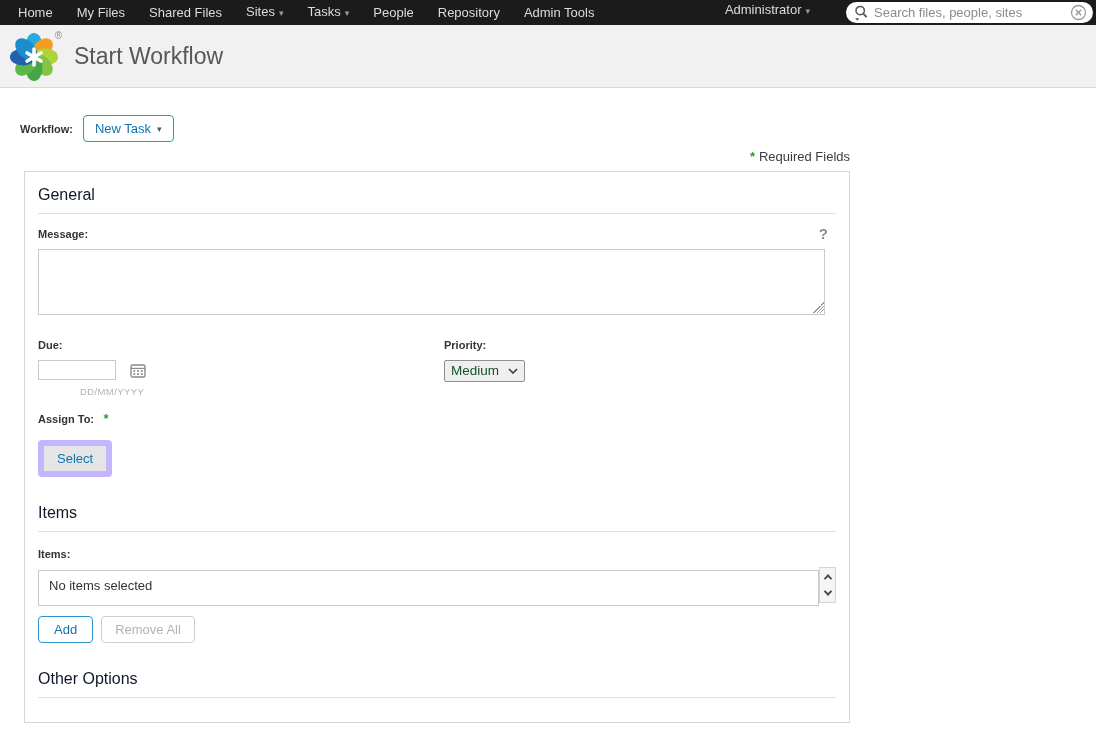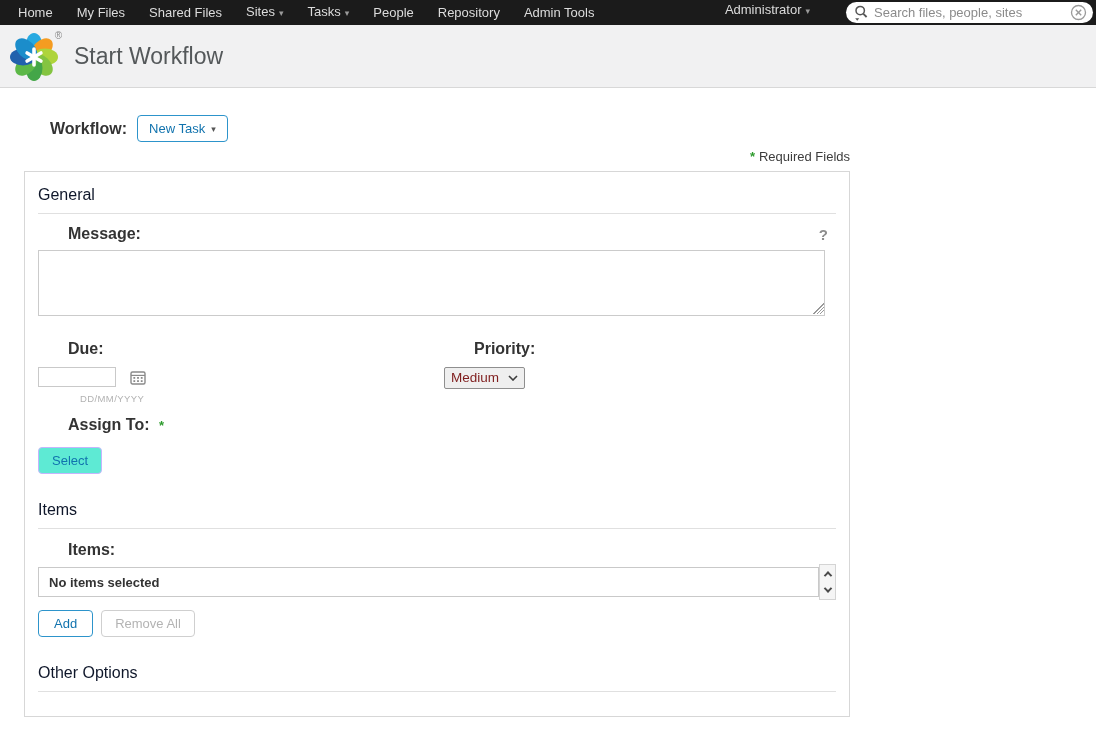--- a/index.html
+++ b/index.html
@@ -24,21 +24,21 @@
   
   .header { height:63px; background:#f1f1f2; border-bottom:1px solid #d8d8d8;
             display:flex; align-items:center; padding-left:8px; }
   .logo-wrap { position:relative; width:56px; height:54px; }
   .logo-wrap .reg { position:absolute; top:1px; right:2px; font-size:10px; color:#8a8a8a; }
   .page-title { font-size:23px; color:#54585a; margin-left:10px; font-weight:400; }
 
   
   .content { padding-left:20px; }
   .workflow-row { margin-top:27px; display:flex; align-items:center; }
-  .bold-label { font-size:16px; font-weight:bold; color:#333;margin-left:30px; }
+  .bold-label { font-size:11px; font-weight:bold; color:#333; }
   .workflow-btn { margin-left:10px; background:#fff; border:1px solid #2d94cb;
                   border-radius:4px; padding:5px 11px; font-size:13px; color:#1173ae;
                   cursor:pointer; display:inline-flex; align-items:center; gap:6px;
                   font-family:"Liberation Sans", sans-serif; }
   .workflow-btn .caret { color:#555; font-size:9px; }
 
   .required-row { width:830px; text-align:right; margin-top:7px; font-size:13px; color:#3c3c3c; }
   .required-row .star { color:#2e9b2e; font-weight:bold; margin-right:4px; }
 
   
@@ -65,32 +65,32 @@
   .due-priority-row { display:flex; margin-top:24px; }
   .due-col { width:406px; }
   .due-input-row { display:flex; align-items:center; margin-top:9px; }
   .due-input { width:78px; height:20px; border:1px solid #c9c9c9; outline:none;
                font-size:13px; padding:0 4px; font-family:"Liberation Sans", sans-serif; }
   .cal-icon { margin-left:14px; cursor:pointer; display:inline-flex; }
   .due-hint { font-size:9.5px; color:#b2b2b2; margin-top:6px; letter-spacing:.4px;padding-left:42px; }
 
   .priority-select { margin-top:9px; display:inline-flex; align-items:center; gap:9px;
                      background:#efefef; border:1px solid #8f8f8f; border-radius:2px;
-                     padding:2px 6px 3px; font-size:13.5px; color:#7f1d1d; cursor:pointer; }
-
-  .select-btn { margin-top:13px; background:#5eead4; border:1px solid #c4b5fd; border-radius:4px;
+                     padding:2px 6px 3px; font-size:13.5px; color:#14532d; cursor:pointer; }
+
+  .select-btn { margin-top:13px; background:#e5e5e5; border:6px solid #c4b5fd; border-radius:4px;
                 padding:5px 13px; font-size:13px; color:#1173ae; cursor:pointer;
                 font-family:"Liberation Sans", sans-serif; }
   .assign-row { margin-top:12px; }
   .assign-row .star { color:#2e9b2e; font-weight:bold; margin-left:5px; font-size:13px; }
 
   .items-label-row { margin-top:12px; }
   .items-box-row { display:flex; margin-top:8px; }
-  .items-listbox { flex:1; height:30px; border:1px solid #c9c9c9; font-size:13px;
-                   color:#333; padding:7px 0 0 10px; background:#fff;font-weight:bold; }
+  .items-listbox { flex:1; height:36px; border:1px solid #c9c9c9; font-size:13px;
+                   color:#333; padding:7px 0 0 10px; background:#fff; }
   .scrollbar { width:17px; height:36px; margin-top:-3px; background:#f5f5f5;
                border:1px solid #d4d4d4; display:flex; flex-direction:column;
                justify-content:space-between; align-items:center; padding:6px 0; }
   .chev { width:6px; height:6px; border-left:2px solid #4a4a4a; border-top:2px solid #4a4a4a; }
   .chev.up { transform:rotate(45deg) translate(1px,1px); }
   .chev.down { transform:rotate(225deg) translate(1px,1px); }
   .items-buttons { margin-top:10px; display:flex; gap:8px; }
   .btn-add { background:#fff; border:1px solid #2d94cb; border-radius:4px; padding:5px 15px;
              font-size:13px; color:#1173ae; cursor:pointer; font-family:"Liberation Sans", sans-serif; }
   .btn-remove { background:#fff; border:1px solid #cfcfcf; border-radius:4px; padding:5px 13px;

